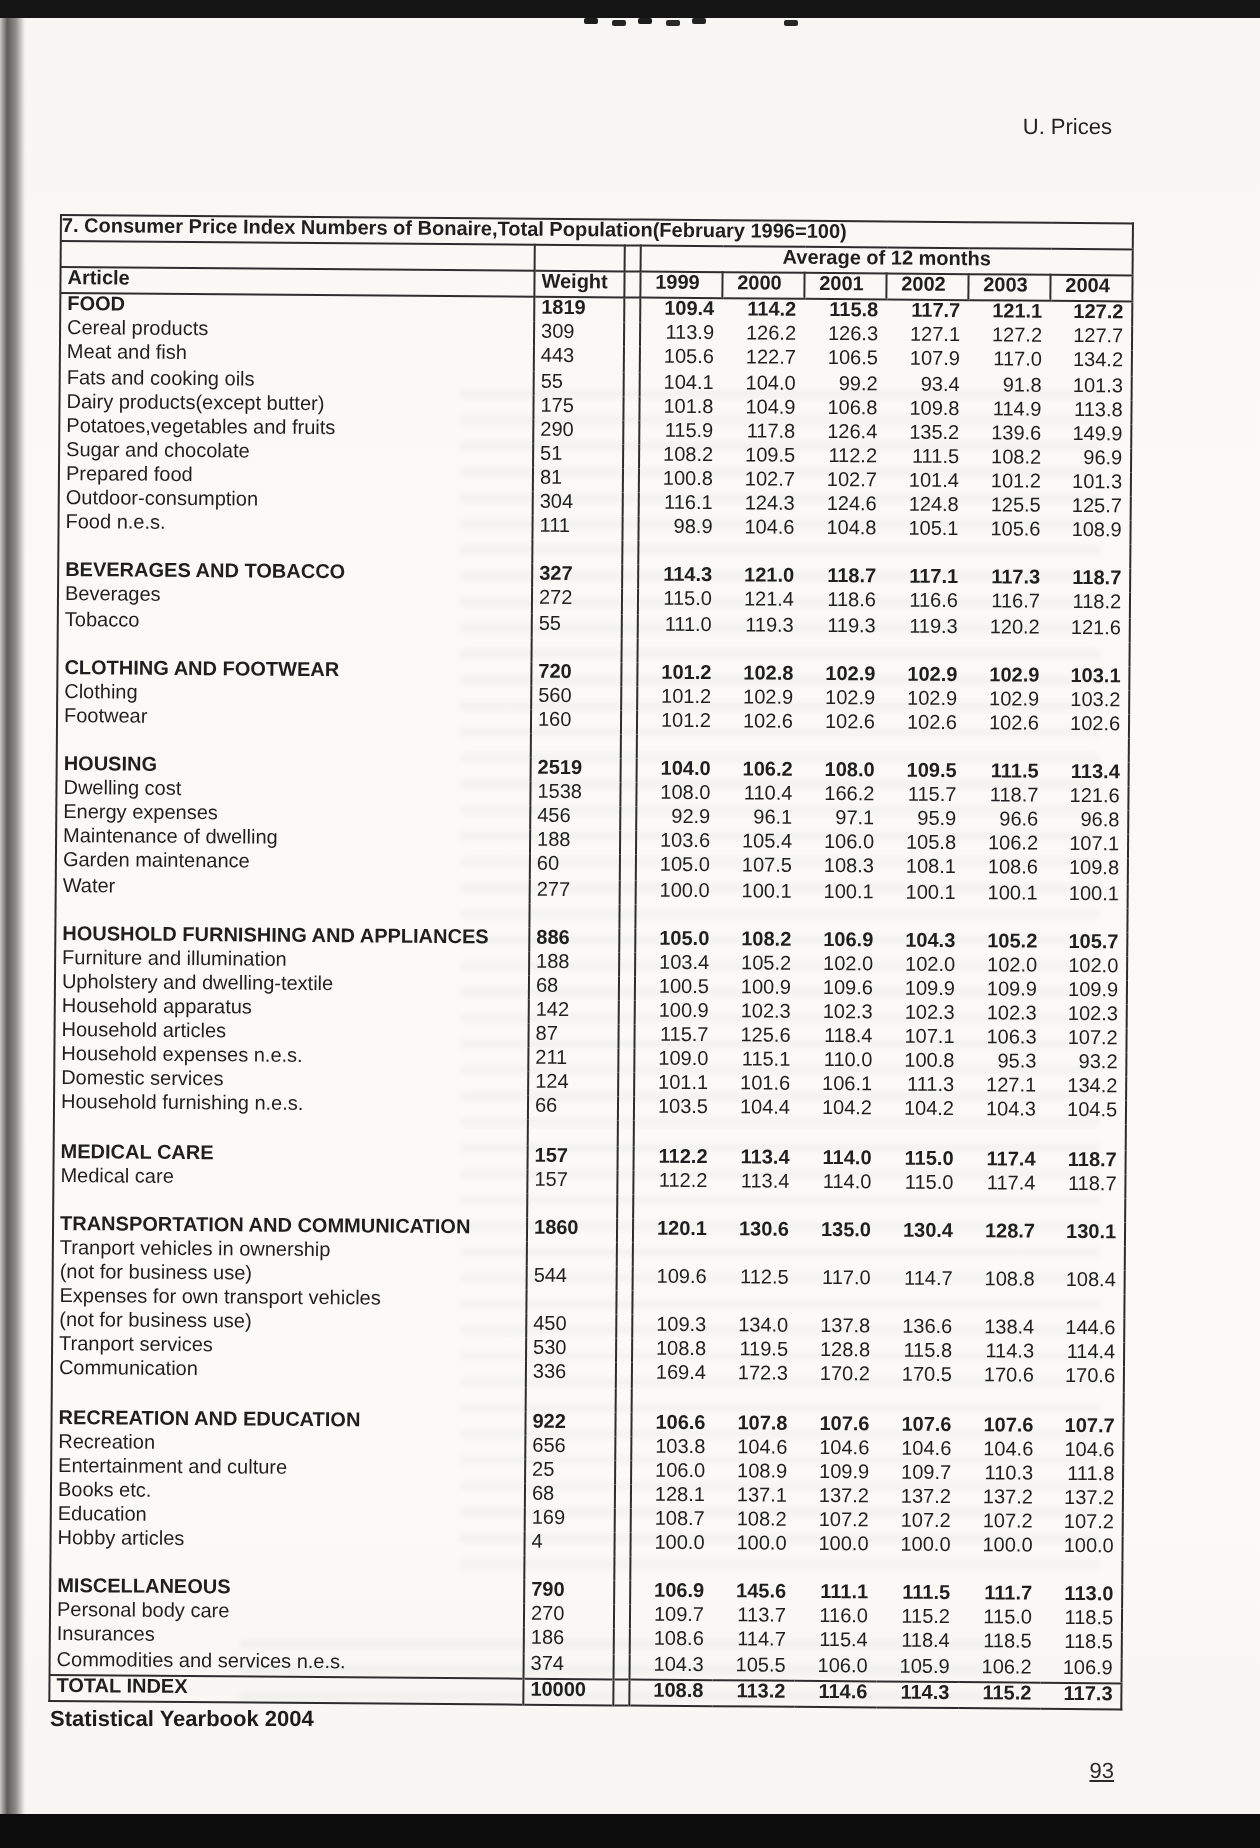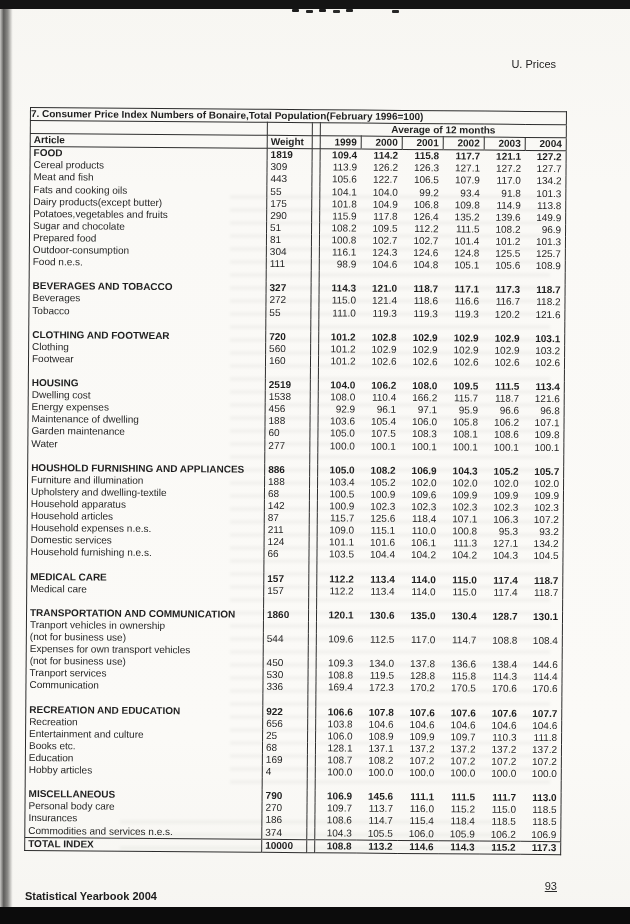--- a/index.html
+++ b/index.html
@@ -21,42 +21,42 @@
     position:absolute; top:9px; left:292px; width:7px; height:3px; background:#1c1c1c; border-radius:1px;
     box-shadow: 14px 1px 0 #242424, 27px 0 0 #1c1c1c, 41px 1px 0 #2a2a2a, 54px 0 0 #222, 100px 1px 0 #262626;
   }
   .ghost {
     position:absolute; opacity:0.07; pointer-events:none;
     background: repeating-linear-gradient(180deg, transparent 0 5px, #8f9a8e 5px 9px, transparent 9px 13px);
     filter: blur(1.3px);
   }
   
   .page-header { position:absolute; top:58px; right:74px; font-size:11px; font-weight:normal; color:#232323; }
-  .footer-left { position:absolute; top:854px; left:25px; font-size:11px; font-weight:bold; color:#1c1c1c;margin-top:36px; }
+  .footer-left { position:absolute; top:854px; left:25px; font-size:11px; font-weight:bold; color:#1c1c1c; }
   .footer-right { position:absolute; top:880px; right:73px; font-size:11px; color:#2a2a2a;text-decoration:underline; }
   
   .table-wrap { position:absolute; left:30px; top:107px; width:536px; transform: rotate(0.45deg); transform-origin: top left; }
   table#cpi-table {
     width:536px; table-layout:fixed; border-collapse:collapse;
     border:1.6px solid #2c2c2c; background:transparent;
   }
   #cpi-table td { padding:0; vertical-align:middle; font-size:10px; line-height:12.1px; height:12.1px; overflow:hidden; white-space:nowrap; color:#1f1f1f; }
   td.title {
     font-size:12.4px; font-weight:bold; line-height:15px; height:22px;
     padding:2px 0 2px 3px; border-bottom:1.2px solid #2c2c2c; color:#161616;
   }
   .c-art { text-align:left; padding-left:3px !important; border-right:1.1px solid #2e2e2e; }
   .c-wt  { text-align:left; padding-left:3px !important; border-right:1.1px solid #2e2e2e; }
   .c-gap { border-right:1.1px solid #2e2e2e; }
   .c-val { text-align:right; padding-right:4px !important; }
   thead tr.rowB td { border-bottom:1.1px solid #2e2e2e; height:13px; }
   thead tr.rowC td { border-bottom:1.1px solid #2e2e2e; height:15px; }
   .span-head { text-align:center; font-weight:bold; font-size:10.5px; color:#161616; }
   .colhead { font-weight:bold; font-size:10.5px; color:#161616; }
-  td.yr { border-left:1.1px solid #2e2e2e; }
+  td.yr { border-left:1.1px solid #2e2e2e;text-align:center; }
   tbody tr.bold td { font-weight:bold; color:#141414; }
   tbody tr.total td { border-top:1.1px solid #2e2e2e; height:14px; }
   tbody tr.spacer td { height:4.5px; line-height:4.5px; font-size:1px; }
 </style>
 </head>
 <body>
 
 <div class="band-top"></div>
 <div class="top-marks"></div>
 <div class="edge-left"></div>

